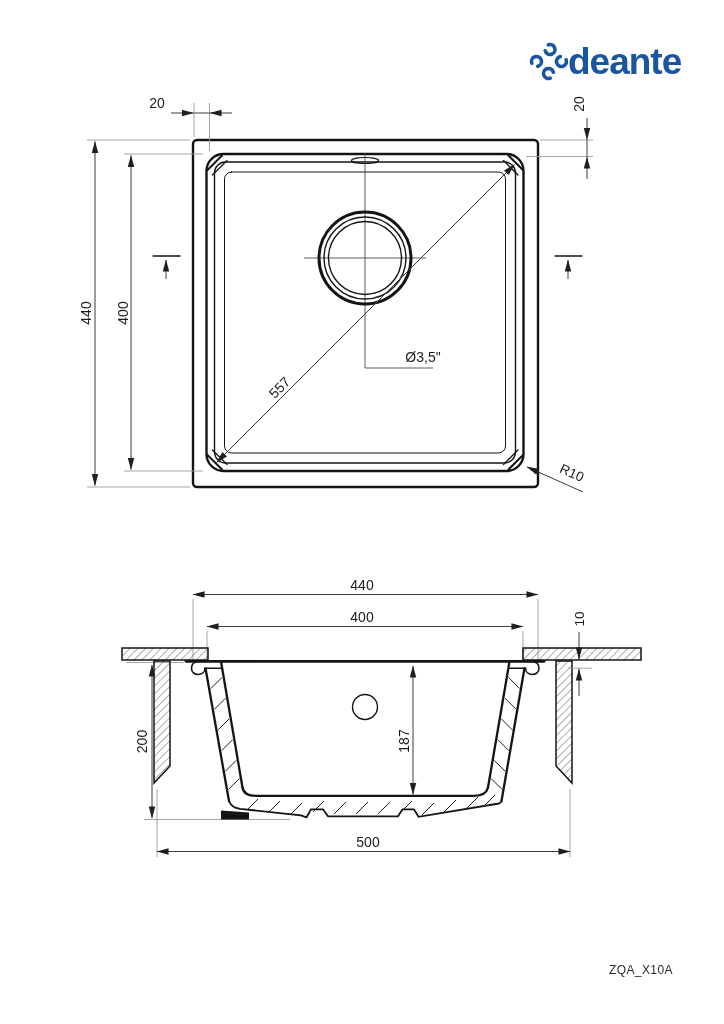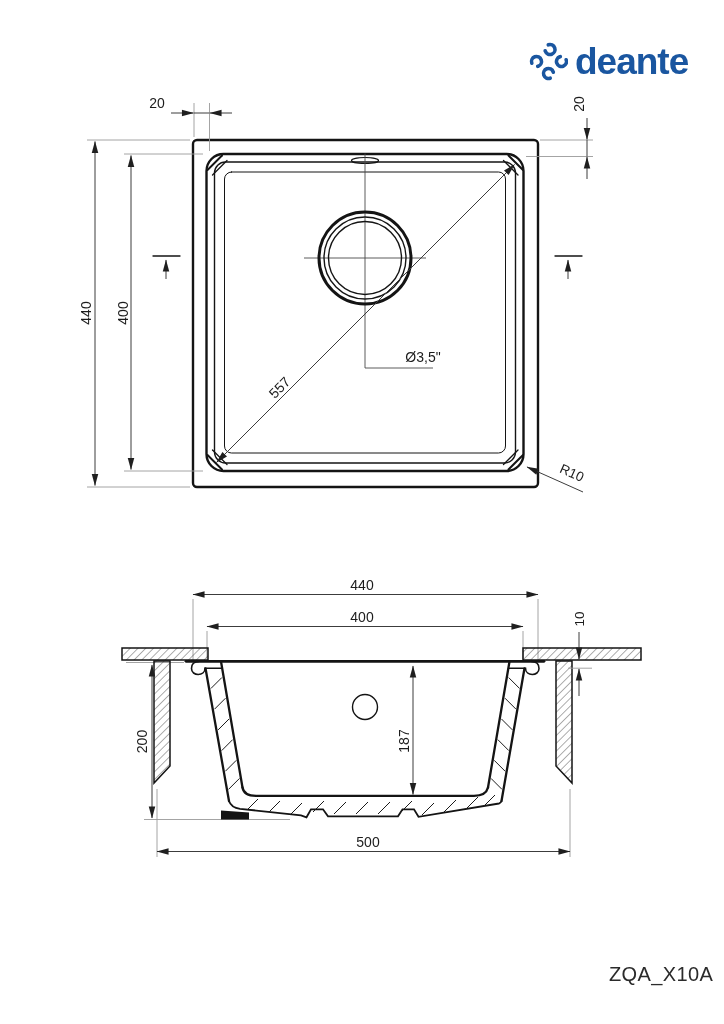--- a/index.html
+++ b/index.html
@@ -1,23 +1,23 @@
 <!DOCTYPE html>
 <html><head>
 <meta charset="utf-8">
 <style>
   html,body{margin:0;padding:0;background:#ffffff;}
   #canvas{position:relative;width:724px;height:1024px;background:#ffffff;overflow:hidden;
           font-family:"Liberation Sans", sans-serif;}
   
-  #logo{position:absolute;left:528px;top:42px;display:flex;align-items:center;gap:7px;}
+  #logo{position:absolute;left:528px;top:42px;display:flex;align-items:center;}
   #logo .word{font-family:"Liberation Sans", sans-serif;font-weight:bold;font-size:37px;
               color:#1a56a0;letter-spacing:-1px;line-height:40px;}
   
-  #code{position:absolute;left:609px;top:963px;font-size:20px;color:#2b2b2b;letter-spacing:.4px;}
+  #code{position:absolute;left:609px;top:963px;font-size:12px;color:#2b2b2b;letter-spacing:.4px;}
   
   svg.draw{position:absolute;left:0;top:0;}
   .ln{fill:none;stroke:#141414;stroke-linecap:round;}
   .w28{stroke-width:2.8}.w24{stroke-width:2.4}.w23{stroke-width:2.3}.w18{stroke-width:1.8}
   .w16{stroke-width:1.6}.w14{stroke-width:1.4}.w13{stroke-width:1.3}.w10{stroke-width:1}
   .dim{fill:none;stroke:#3c3c3c;stroke-width:1;}
   .ext{fill:none;stroke:#9a9a9a;stroke-width:0.9;}
   .ctr{fill:none;stroke:#4a4a4a;stroke-width:0.9;}
   .hatchfill{fill:url(#hatch);stroke:#141414;stroke-width:1.5;}
   .tick{fill:none;stroke:#1c1c1c;stroke-width:1;}

